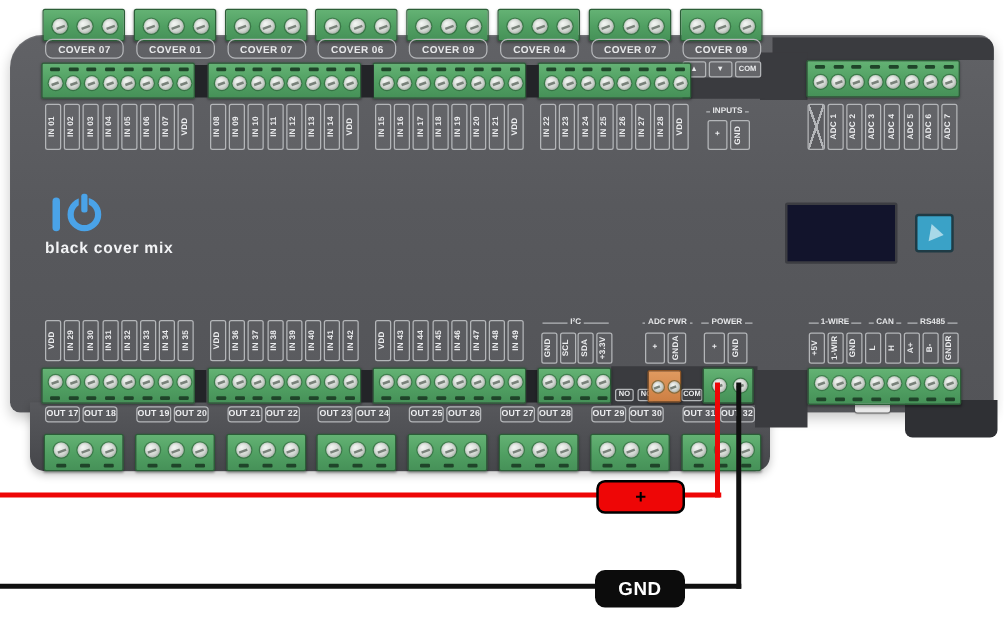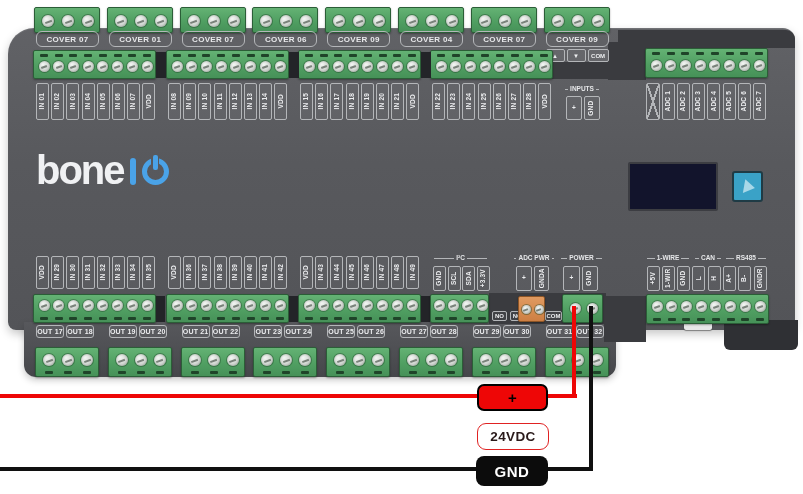--- a/index.html
+++ b/index.html
@@ -90,41 +90,40 @@
   <div class="abs recess" style="left:618px;top:30px;width:177px;height:18px;border-radius:0 9px 0 0;"></div>
   <div class="abs recess" style="left:608px;top:42px;width:38px;height:38px;"></div>
   <div class="abs recess" style="left:546px;top:62px;width:66px;height:17px;"></div>
   <div class="abs recess" style="left:489px;top:293px;width:117px;height:31px;"></div>
   <div class="abs recess" style="left:604px;top:296px;width:42px;height:46px;"></div>
   <div class="abs" id="din-foot" style="left:724px;top:320px;width:74px;height:30px;"></div>
   <div class="abs" id="din-clip" style="left:684px;top:320px;width:28px;height:10px;"></div>
 
   <div class="abs" id="logo">
     <div id="logo-row">
-      <span id="logo-bone">bone</span>
       <span id="logo-io" title="IO">
         <i id="logo-ibar"></i>
         <i id="logo-ring"></i>
         <i id="logo-gap"></i>
         <i id="logo-vbar"></i>
       </span>
     </div>
+    <div id="logo-sub">black cover mix</div>
   </div>
 
   <div class="abs" id="oled"></div>
   <div class="abs" id="menu-button">
     <span id="cursor-icon"></span>
   </div>
 
   <div class="abs wire" id="wire-pos-h" style="background: rgb(238, 6, 6);"></div>
   <div class="abs wire" id="wire-pos-v" style="background: rgb(238, 6, 6);"></div>
   <div class="abs wire" id="wire-gnd-v" style="background: rgb(16, 16, 16);"></div>
   <div class="abs wire" id="wire-gnd-h" style="background: rgb(16, 16, 16);"></div>
   <div class="abs wlabel" id="plus-box">+</div>
-  <div class="abs wlabel" id="vdc-box">24VDC</div>
   <div class="abs wlabel" id="gnd-box">GND</div>
 
 <div class="abs term" style="left: 34px; top: 7px; width: 66px; height: 26px;">
       <div class="screw" style="left: 7px; top: 7px; width: 12px; height: 12px;"></div>
       <div class="screw" style="left: 27px; top: 7px; width: 12px; height: 12px;"></div>
       <div class="screw" style="left: 47px; top: 7px; width: 12px; height: 12px;"></div>
     </div>
     <div class="abs cover" style="left: 36px; top: 31px; width: 63px; height: 16px;">COVER 07</div>
     <div class="abs term" style="left: 106.8px; top: 7px; width: 66px; height: 26px;">
       <div class="screw" style="left: 7px; top: 7px; width: 12px; height: 12px;"></div>

